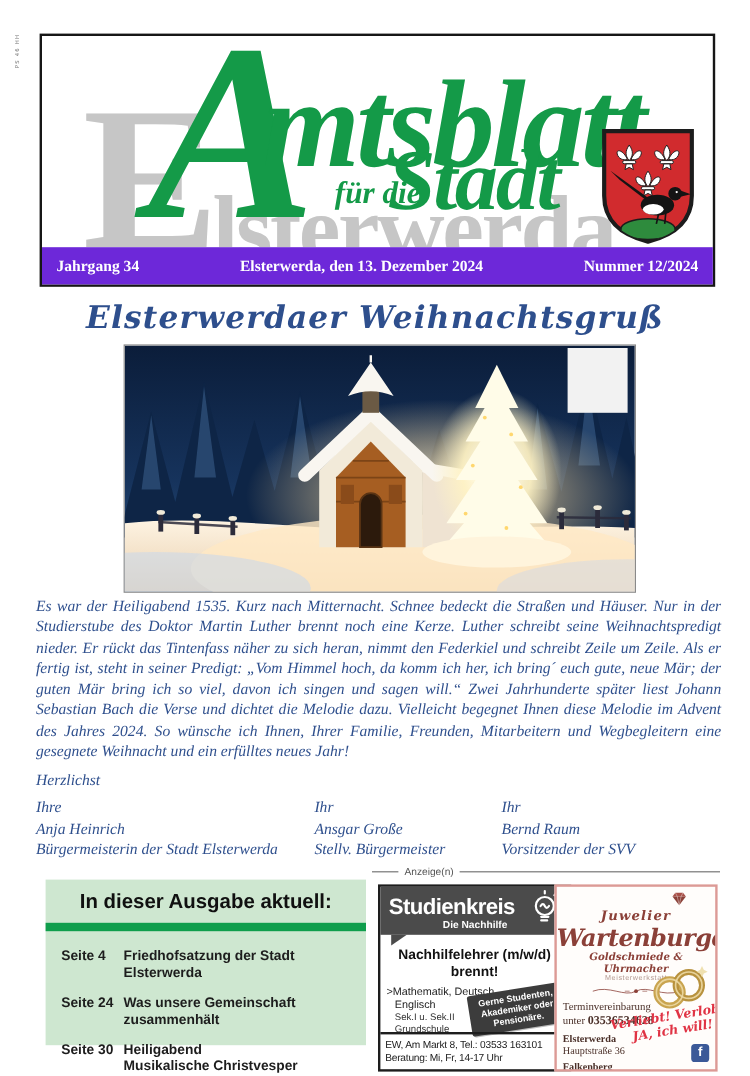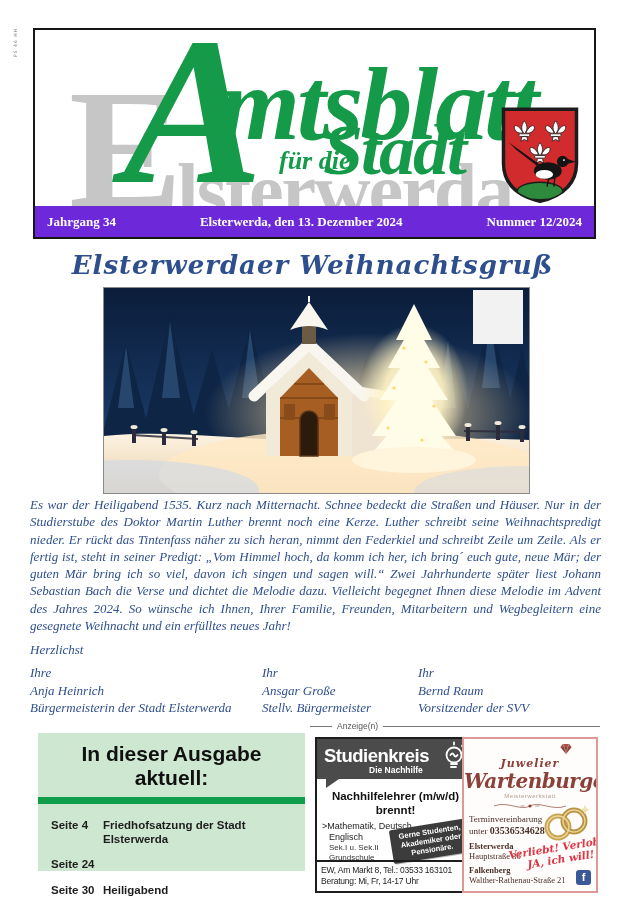--- a/index.html
+++ b/index.html
@@ -40,21 +40,21 @@
   .body-text{position:absolute;left:30px;top:496px;width:571px;text-align:justify;
              font:italic 13px/17.3px "Liberation Serif",serif;color:#2e4f8d;}
   .closing{position:absolute;left:30px;top:642px;font:italic 13px "Liberation Serif",serif;color:#2e4f8d;}
   .sig{position:absolute;top:664px;font:italic 13px/17.5px "Liberation Serif",serif;color:#2e4f8d;}
   .sig-1{left:30px;} .sig-2{left:262px;} .sig-3{left:418px;}
   .sig div{white-space:nowrap;}
 
   
   .toc{position:absolute;left:38px;top:733px;width:267px;height:138px;background:#cee7d0;
        box-sizing:border-box;font-family:"Liberation Sans",sans-serif;}
-  .toc-title{text-align:center;font-size:21px;font-weight:bold;color:#101010;padding:9px 11px 7px;}
+  .toc-title{text-align:center;font-size:17px;font-weight:bold;color:#101010;padding:9px 11px 7px;}
   .toc-bar{height:7px;background:#0f9e4c;}
   .toc-items{padding:15px 8px 0 13px;}
   .toc-row{display:flex;margin-bottom:12px;font-size:11.5px;line-height:13.5px;font-weight:bold;color:#1d1d1d;}
   .toc-page{width:52px;flex:none;}
   .toc-lines span{display:block;}
 
   
   .anzeigen-row{position:absolute;left:310px;top:721px;width:290px;display:flex;align-items:center;
                 font:8.5px "Liberation Sans",sans-serif;color:#555;}
   .anzeigen-row .rule{height:1px;background:#777;}
@@ -283,20 +283,23 @@
     <div class="toc-bar"></div>
     <div class="toc-items">
       <div class="toc-row">
         <span class="toc-page">Seite 4</span>
         <span class="toc-lines">
             <span>Friedhofsatzung der Stadt Elsterwerda</span>
           </span>
       </div>
       <div class="toc-row">
         <span class="toc-page">Seite 24</span>
+        <span class="toc-lines">
+            <span>Was unsere Gemeinschaft zusammenhält</span>
+          </span>
       </div>
       <div class="toc-row">
         <span class="toc-page">Seite 30</span>
         <span class="toc-lines">
           <span>Heiligabend</span>
           <span>Musikalische Christvesper</span>
         </span>
       </div>
     </div>
   </div>
@@ -337,20 +340,21 @@
   </div>
 
   <div class="ad-wb">
     <div class="wb-juwelier">Juwelier</div>
     <svg class="wb-diamond" viewBox="0 0 20 16">
       <polygon points="6,1 14,1 17,5 3,5" fill="#a85048"></polygon>
       <polygon points="3,5 17,5 10,14" fill="#8b4038"></polygon>
       <path d="M6,1 L8,5 M14,1 L12,5 M8,5 L10,14 M12,5 L10,14" stroke="#fff" stroke-width="0.6" opacity="0.7"></path>
     </svg>
     <div class="wb-brand">Wartenburger</div>
+    <div class="wb-tagline">Goldschmiede &amp; Uhrmacher</div>
     <div class="wb-sub">Meisterwerkstatt</div>
     <svg class="wb-flourish" viewBox="0 0 120 18">
       <path d="M6,9 C26,1 46,17 60,9 C74,1 94,17 114,9" stroke="#8b4038" stroke-width="1" fill="none"></path>
       <circle cx="60" cy="9" r="2.4" fill="#8b4038"></circle>
       <path d="M52,9 h-6 M74,9 h-6" stroke="#8b4038" stroke-width="0.8"></path>
     </svg>
     <svg class="wb-rings" viewBox="0 0 54 42">
       <circle cx="19" cy="26" r="11" stroke="#c9a44f" stroke-width="5" fill="none"></circle>
       <circle cx="35" cy="20" r="11" stroke="#b8923e" stroke-width="5" fill="none"></circle>
       <circle cx="19" cy="26" r="11" stroke="#ecd9a4" stroke-width="1.4" fill="none" opacity="0.9"></circle>

